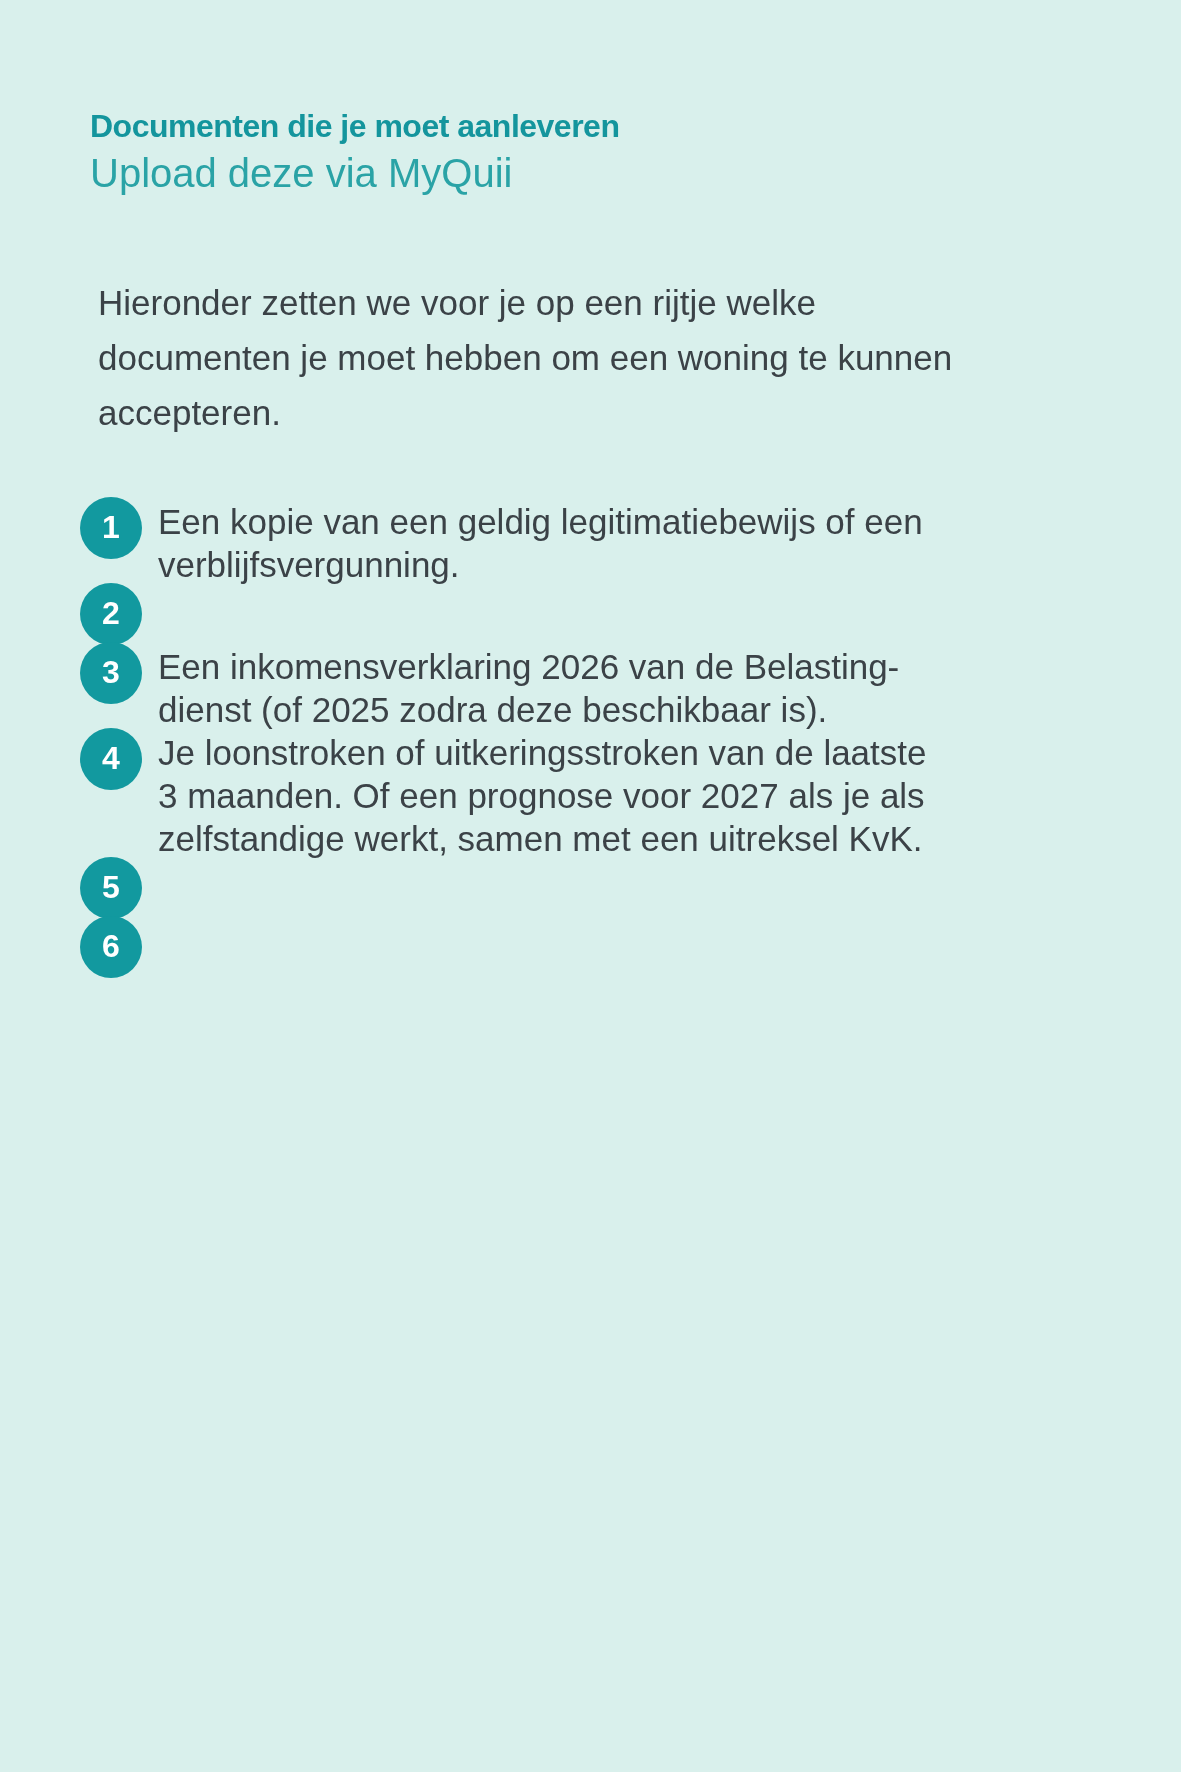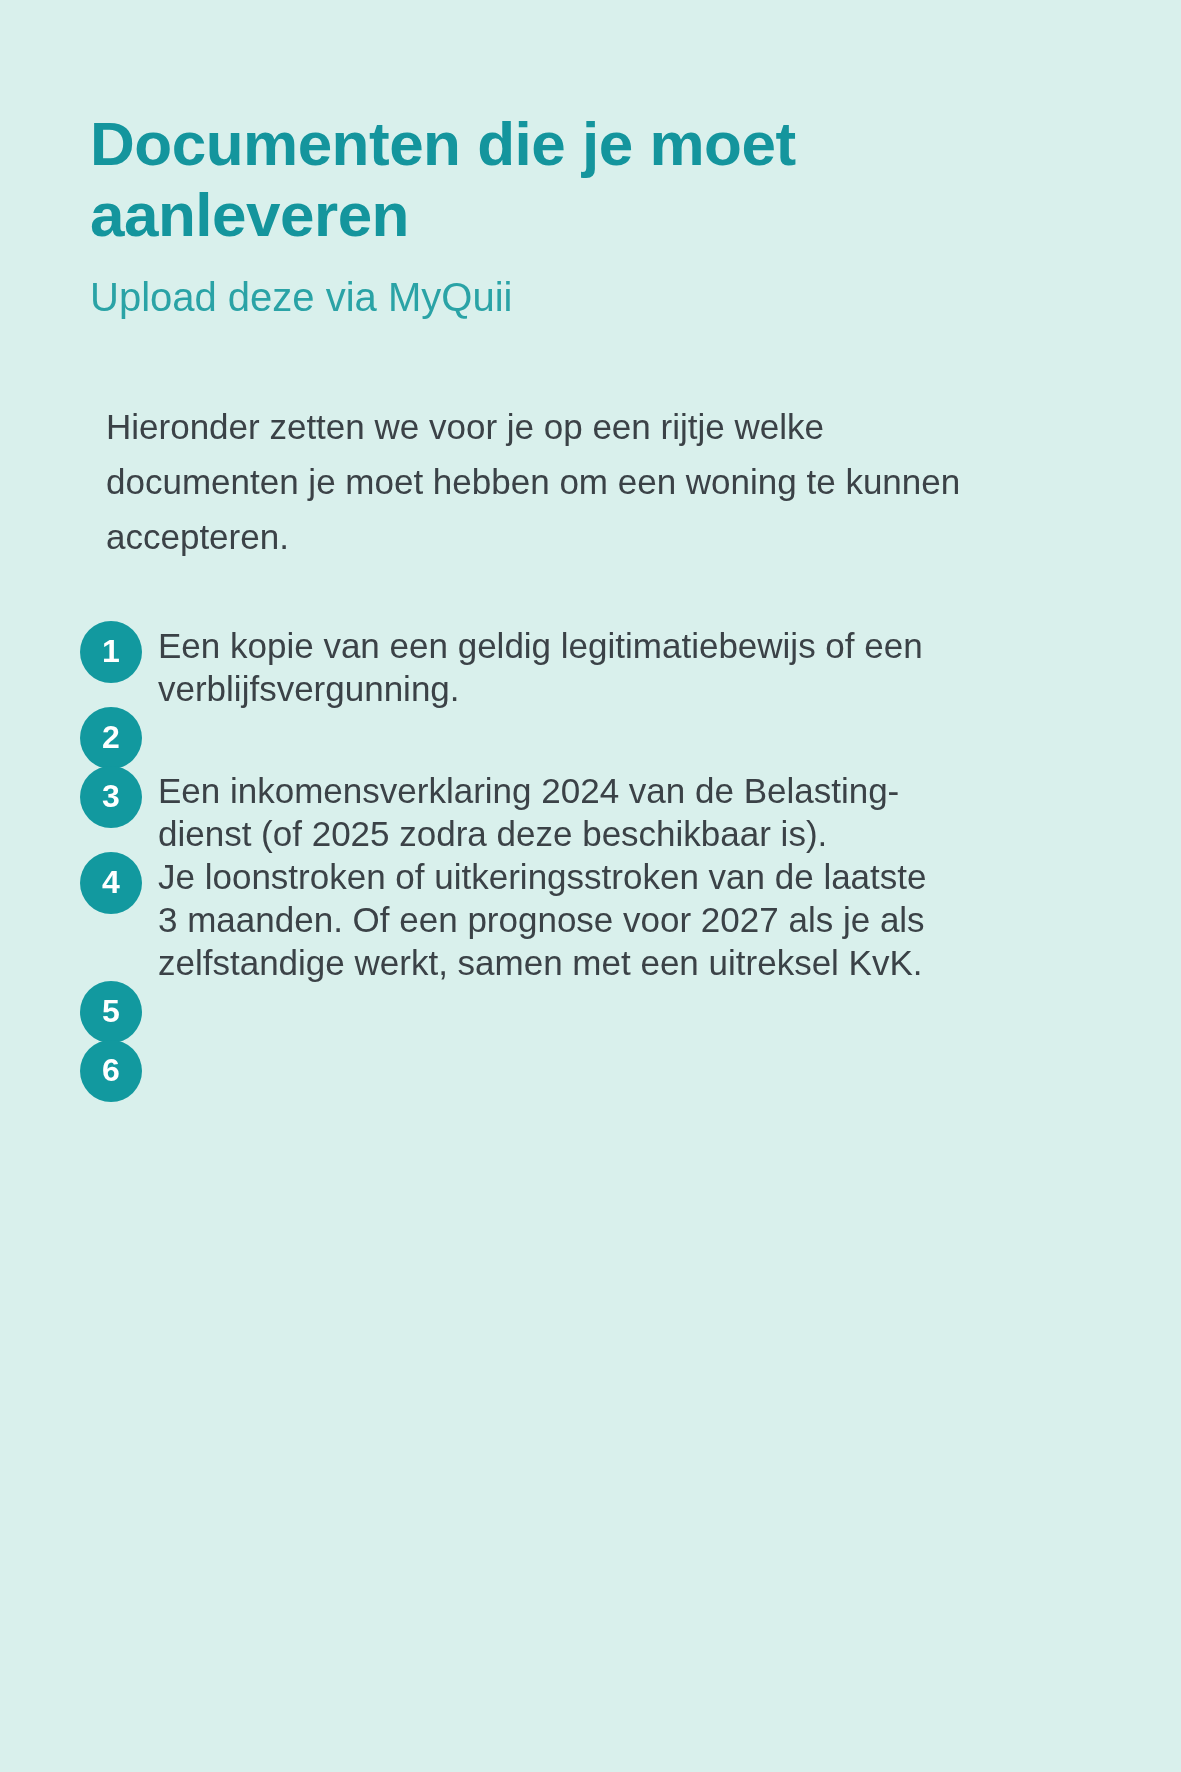--- a/index.html
+++ b/index.html
@@ -13,35 +13,35 @@
     height: 1772px;
     background: #d9f0ec;
     font-family: "Liberation Sans", sans-serif;
     color: #3b4247;
     box-sizing: border-box;
     padding: 108px 60px 0 90px;
     overflow: hidden;
   }
   .title {
     margin: 0;
-    font-size: 62px;
+    font-size: 32px;
     line-height: 1.15;
     font-weight: 700;
     letter-spacing: -0.5px;
     color: #14959d;
   }
   .subtitle {
-    margin: 22px 0 0 0;
+    margin: 4px 0 0 0;
     font-size: 40px;
     line-height: 1.2;
     font-weight: 400;
     color: #2aa3a6;
   }
   .intro {
-    margin: 78px 0 0 16px;
+    margin: 78px 0 0 8px;
     font-size: 35px;
     line-height: 55px;
     white-space: pre-line;
     color: #3b4247;
     max-width: 1000px;
   }
   .doc-list {
     list-style: none;
     margin: 60px 0 0 0;
     padding: 0;
@@ -101,21 +101,21 @@
     <li class="doc-item">
       <span class="badge">
         <span>2</span>
       </span>
     </li>
 
     <li class="doc-item">
       <span class="badge">
         <span>3</span>
       </span>
-      <span class="item-text">Een inkomensverklaring 2024 van de Belasting-
+      <span class="item-text">Een inkomensverklaring 2026 van de Belasting-
 dienst (of 2025 zodra deze beschikbaar is).</span>
     </li>
 
     <li class="doc-item">
       <span class="badge">
         <span>4</span>
       </span>
       <span class="item-text">Je loonstroken of uitkeringsstroken van de laatste
 3 maanden. Of een prognose voor 2027 als je als
 zelfstandige werkt, samen met een uitreksel KvK.</span>

